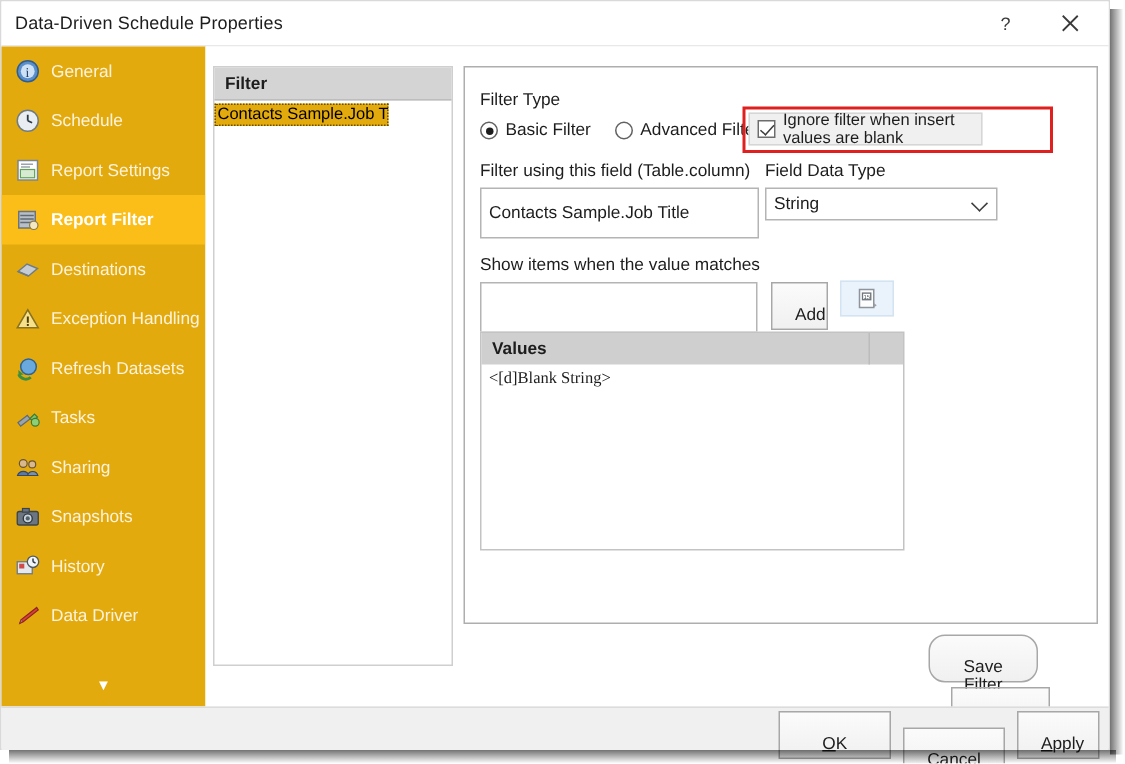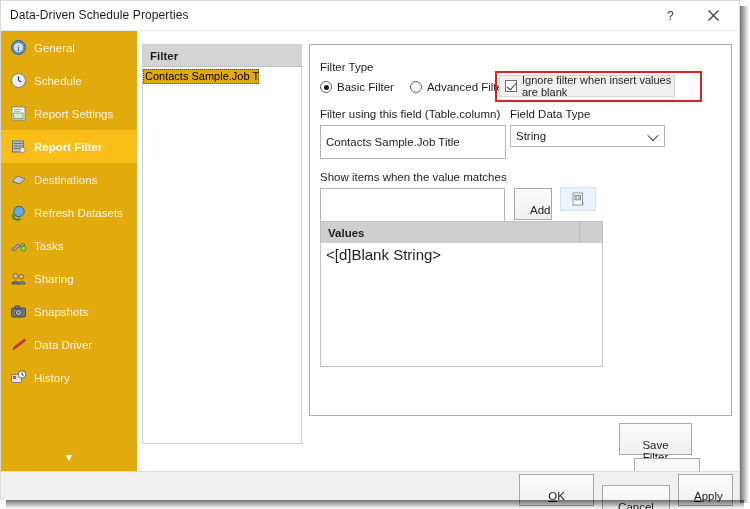--- a/index.html
+++ b/index.html
@@ -219,21 +219,21 @@
     position: absolute;
     left: 2.5px; top: 2.5px;
     width: 5px; height: 5px;
     border-radius: 50%;
     background: #1d1d1d;
   }
 
   .chk-wrap {
     position: absolute;
     left: 189px; top: 30px;
-    width: 176px; height: 22px;
+    width: 156px; height: 22px;
     background: #f0f0f0;
     border: 1px solid #d6d6d6;
     display: flex;
     align-items: center;
     padding-left: 5px;
     gap: 5px;
     font-size: 11px;
     color: #1d1d1d;
   }
   .chk-box {
@@ -340,29 +340,30 @@
     font-weight: bold;
     position: relative;
   }
   .col-divider {
     position: absolute;
     right: 22px; top: 0; bottom: 0;
     width: 1px;
     background: #bcbcbc;
   }
   .values-row {
-    font-size: 15px;
+    font-size: 11px;
     color: #1d1d1d;
     padding: 3px 0 0 5px;
+    font-family: Liberation Serif, serif;
   }
 
   .btn-save-filter {
     position: absolute;
     left: 482px; top: 392px;
-    width: 73px; height: 22px;
+    width: 73px; height: 22px; border-radius: 11px;
   }
   .btn-preview {
     position: absolute;
     left: 497px; top: 427px;
     width: 66px; height: 22px;
   }
 
   
   .bottombar {
     position: absolute;
@@ -449,20 +450,30 @@
       <div class="side-item">
         <span class="side-icon">
           <svg width="17" height="17" viewBox="0 0 17 17">
             <path d="M2 10 L8 5 L15 8 L9 13 Z" fill="#c5ccd3" stroke="#6f7b85" stroke-width="1"></path>
             <path d="M2 10 L9 13 L9 13" fill="none" stroke="#6f7b85" stroke-width="1"></path>
           </svg>
         </span>
         <span class="side-label">Destinations</span>
       </div>
 
+      <div class="side-item">
+        <span class="side-icon">
+          <svg width="17" height="17" viewBox="0 0 17 17">
+            <path d="M8.5 2.5 L15.5 14.5 L1.5 14.5 Z" fill="#f6e08a" stroke="#8a7320" stroke-width="1"></path>
+            <rect x="7.9" y="7" width="1.3" height="4.2" fill="#4a3c06"></rect>
+            <rect x="7.9" y="12" width="1.3" height="1.3" fill="#4a3c06"></rect>
+          </svg>
+        </span>
+        <span class="side-label">Exception Handling</span>
+      </div>
 
       <div class="side-item">
         <span class="side-icon">
           <svg width="17" height="17" viewBox="0 0 17 17">
             <circle cx="9" cy="7.5" r="5.2" fill="#6aa9dd" stroke="#2f6394" stroke-width="1"></circle>
             <path d="M2.5 12.5 a5 5 0 0 0 8 2" fill="none" stroke="#3c8f3c" stroke-width="2"></path>
             <path d="M2.2 9.6 L2.4 13.2 L5.8 12.6 Z" fill="#3c8f3c"></path>
           </svg>
         </span>
         <span class="side-label">Refresh Datasets</span>
@@ -494,43 +505,43 @@
       <div class="side-item">
         <span class="side-icon">
           <svg width="17" height="17" viewBox="0 0 17 17">
             <rect x="1.5" y="5" width="14" height="9" rx="1.4" fill="#6b7680" stroke="#3b444c" stroke-width="0.9"></rect>
             <rect x="5" y="3" width="4.5" height="2.4" fill="#6b7680" stroke="#3b444c" stroke-width="0.8"></rect>
             <circle cx="8.5" cy="9.6" r="3" fill="#c7d2da" stroke="#2f3740" stroke-width="0.9"></circle>
             <circle cx="8.5" cy="9.6" r="1.4" fill="#54616b"></circle>
           </svg>
         </span>
         <span class="side-label">Snapshots</span>
-      </div>
-
-      <div class="side-item">
-        <span class="side-icon">
-          <svg width="17" height="17" viewBox="0 0 17 17">
-            <path d="M14.5 3 L15.5 4.6 L5.5 12.5 L3.2 13.6 L4 11.2 Z" fill="#d9403c" stroke="#8e2421" stroke-width="0.8"></path>
-            <path d="M3.2 13.6 L4 11.2 L5.1 11.9 Z" fill="#f4f4f4" stroke="#8e2421" stroke-width="0.6"></path>
-          </svg>
-        </span>
-        <span class="side-label">Data Driver</span>
       </div>
 
       <div class="side-item">
         <span class="side-icon">
           <svg width="17" height="17" viewBox="0 0 17 17">
             <rect x="1.5" y="5.5" width="10" height="8" fill="#e5e9ed" stroke="#6f7b85" stroke-width="0.9"></rect>
             <rect x="2.8" y="6.8" width="3.4" height="3.2" fill="#cf4a4a"></rect>
             <circle cx="12" cy="5.5" r="3.8" fill="#f2f5f8" stroke="#4f5a63" stroke-width="0.9"></circle>
             <line x1="12" y1="5.5" x2="12" y2="3.3" stroke="#2c3a44" stroke-width="1"></line>
             <line x1="12" y1="5.5" x2="13.7" y2="6.4" stroke="#2c3a44" stroke-width="1"></line>
           </svg>
         </span>
         <span class="side-label">History</span>
+      </div>
+
+      <div class="side-item">
+        <span class="side-icon">
+          <svg width="17" height="17" viewBox="0 0 17 17">
+            <path d="M14.5 3 L15.5 4.6 L5.5 12.5 L3.2 13.6 L4 11.2 Z" fill="#d9403c" stroke="#8e2421" stroke-width="0.8"></path>
+            <path d="M3.2 13.6 L4 11.2 L5.1 11.9 Z" fill="#f4f4f4" stroke="#8e2421" stroke-width="0.6"></path>
+          </svg>
+        </span>
+        <span class="side-label">Data Driver</span>
       </div>
 
       <div class="side-chevron">▼</div>
     </div>
 
     <div class="content">
 
       <div class="filter-panel">
         <div class="filter-head">Filter</div>
         <div class="filter-list">

